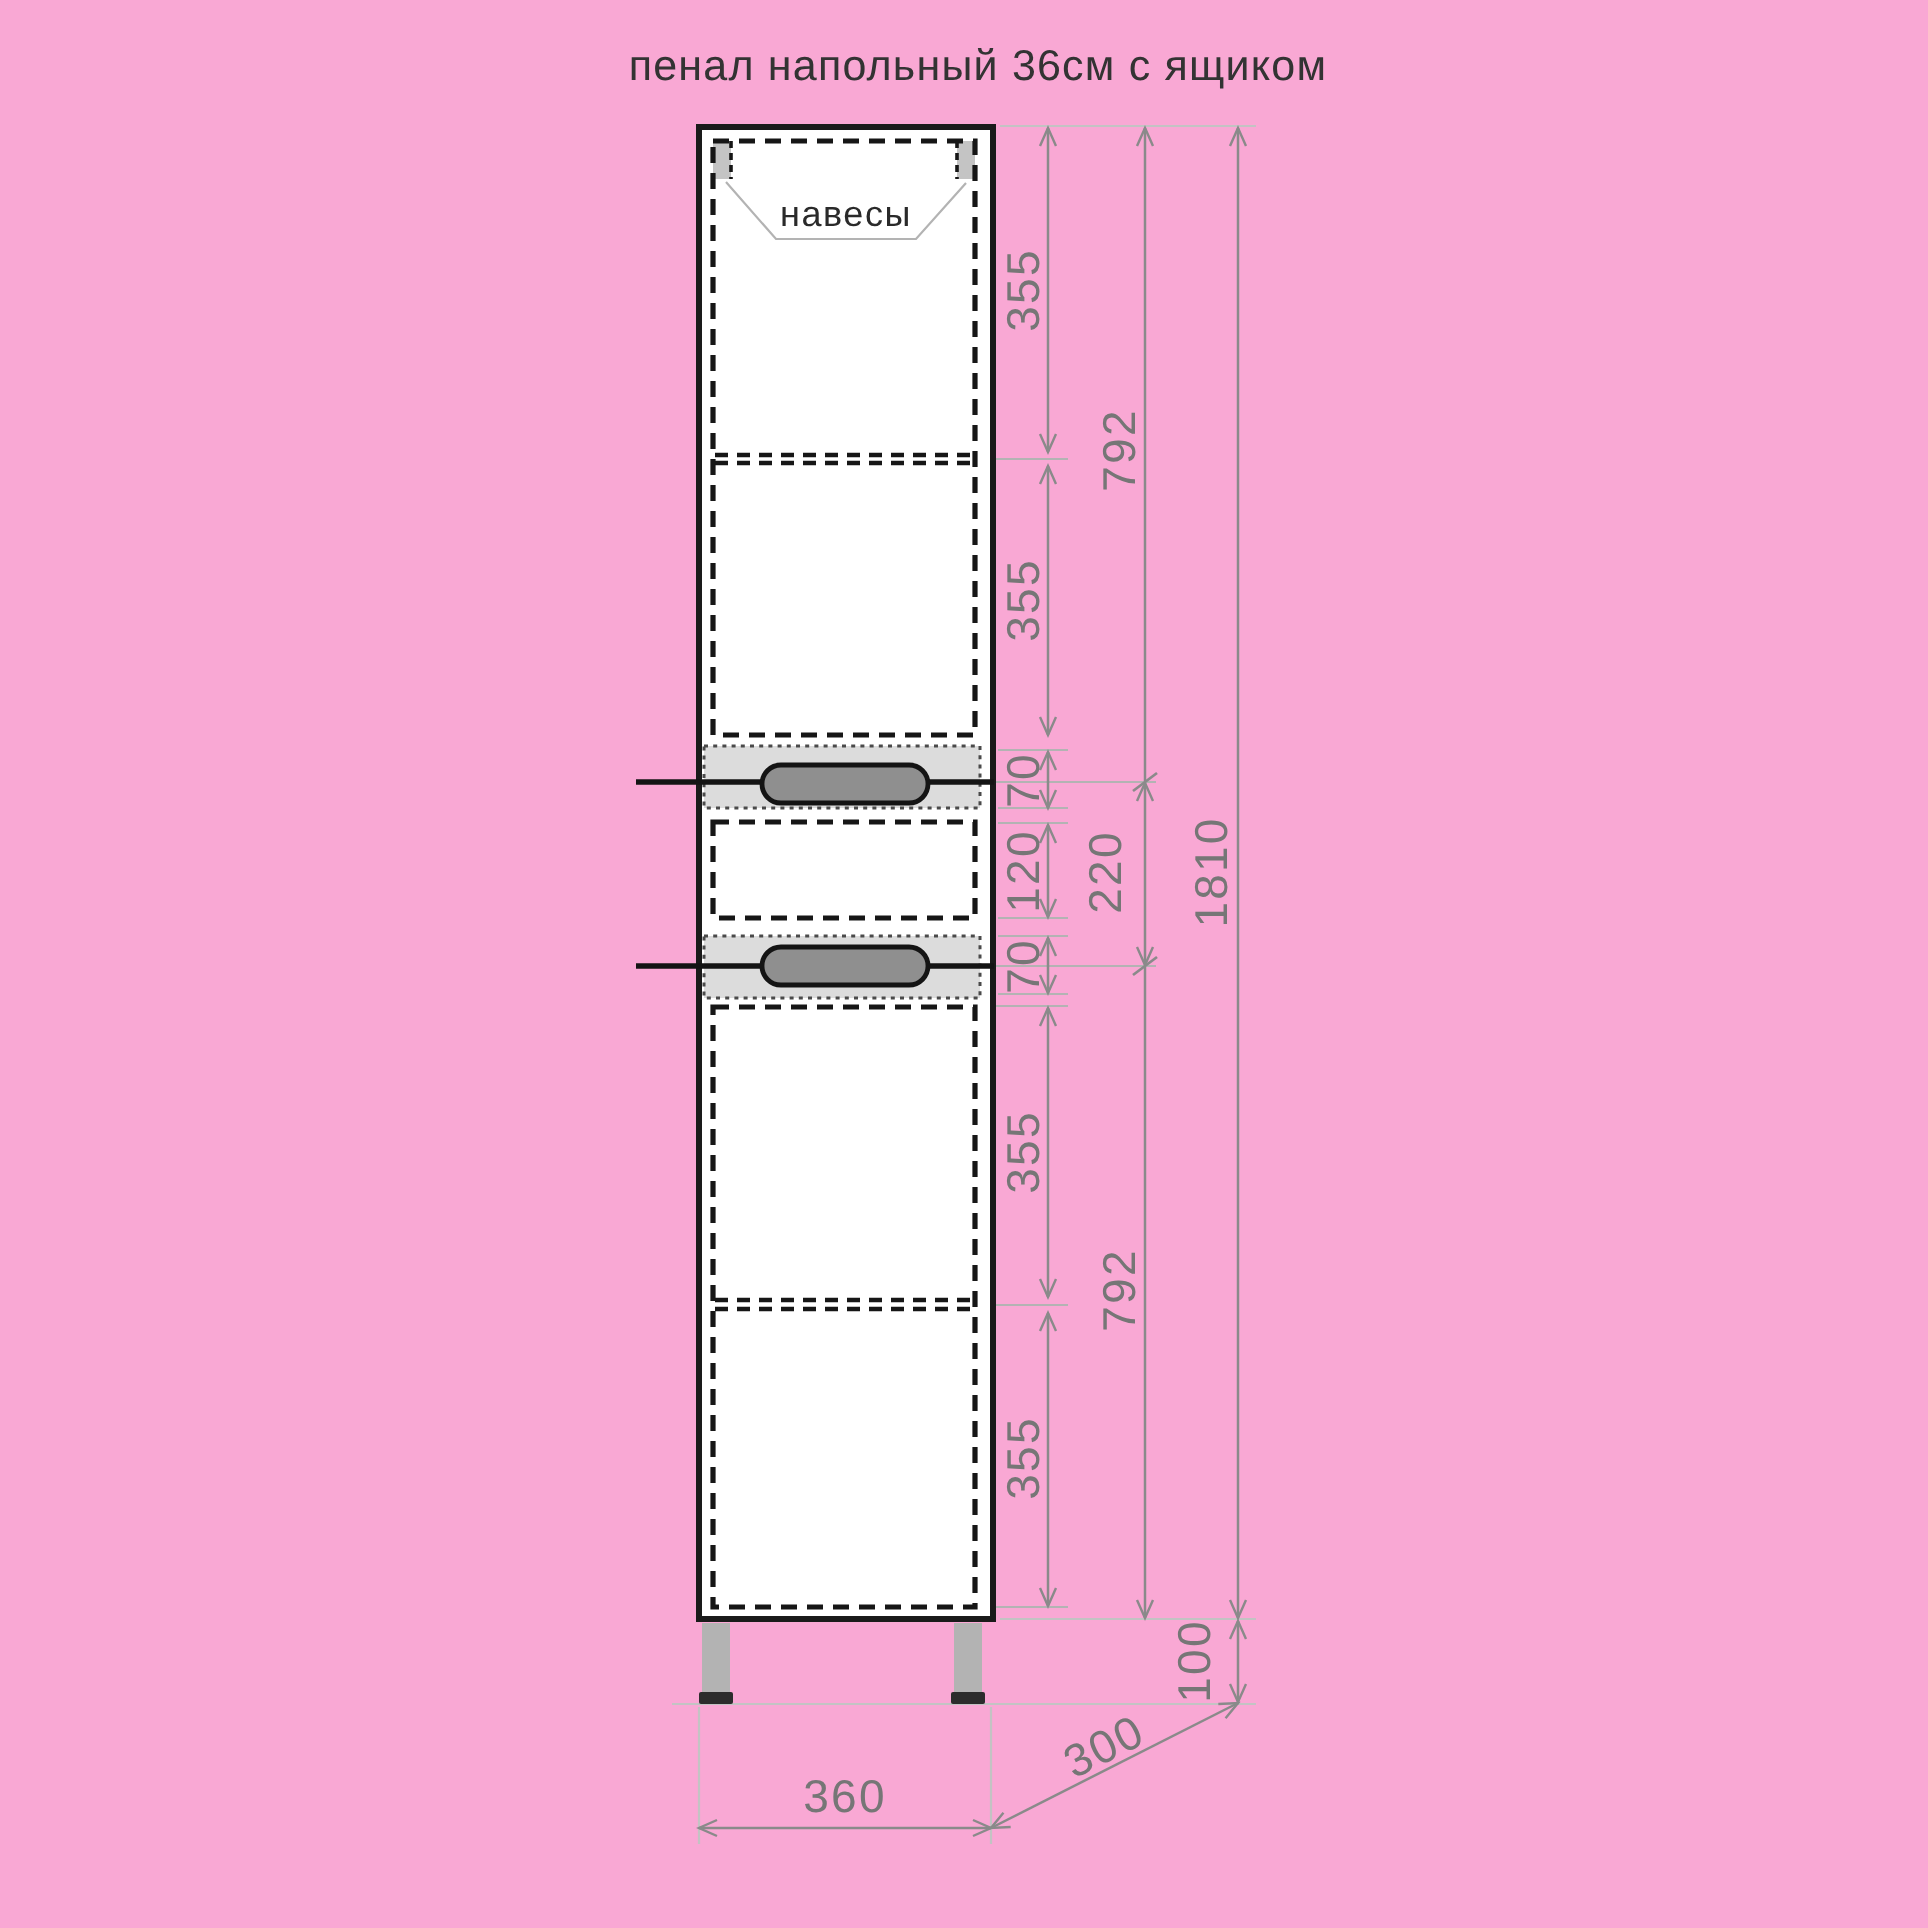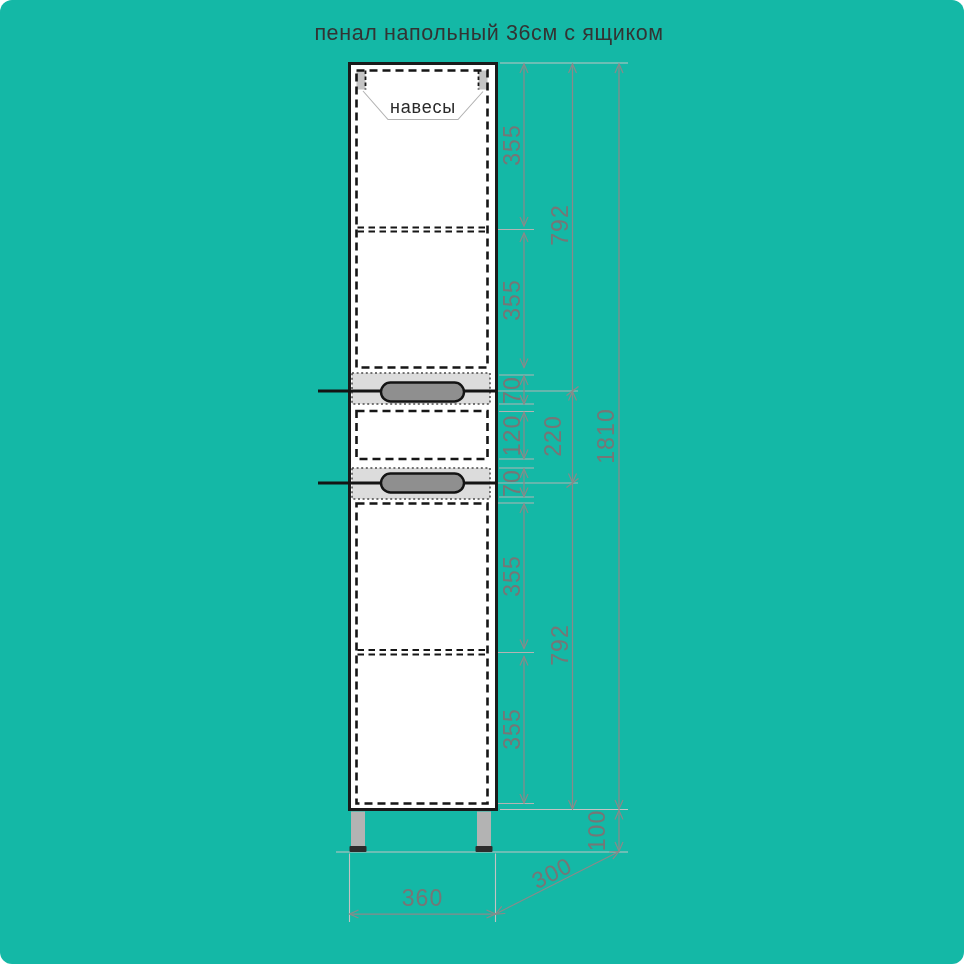--- a/index.html
+++ b/index.html
@@ -1,16 +1,16 @@
 <!DOCTYPE html>
 <html><head>
 <meta charset="utf-8">
 <style>
   html,body{margin:0;padding:0;background:#ffffff;}
-  .canvas{position:relative;width:964px;height:964px;background:#14b8a6;overflow:hidden;border-radius:12px;}
+  .canvas{position:relative;width:964px;height:964px;background:#f9a8d4;overflow:hidden;}
   svg{display:block;}
   .title{font-family:"Liberation Sans",sans-serif;font-size:21.5px;font-weight:500;fill:#333333;letter-spacing:.6px;}
   .callout{font-family:"Liberation Sans",sans-serif;font-size:18px;fill:#2a2a2a;letter-spacing:.8px;}
   .dimtxt{font-family:"Liberation Sans",sans-serif;font-size:23px;fill:#767676;letter-spacing:1.1px;}
   .ext{stroke:#c3c3c3;stroke-width:1.1;fill:none;}
   .leader{stroke:#b3b3b3;stroke-width:1.1;fill:none;}
   .dim{stroke:#8a8a8a;stroke-width:1.25;fill:none;}
   .tick{stroke:#8a8a8a;stroke-width:1.4;fill:none;}
   .dashed{stroke:#161616;stroke-width:2.6;fill:none;stroke-dasharray:8 5;}
   .shelf{stroke:#161616;stroke-width:2.2;fill:none;stroke-dasharray:6.5 4.5;}

